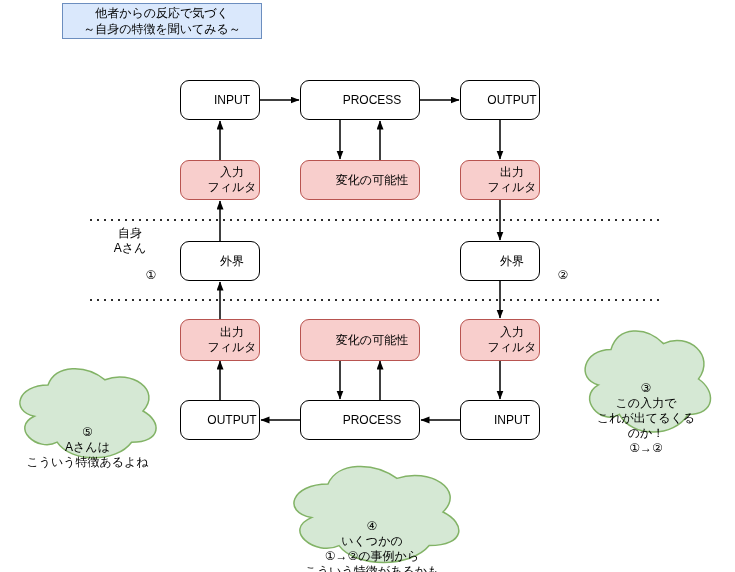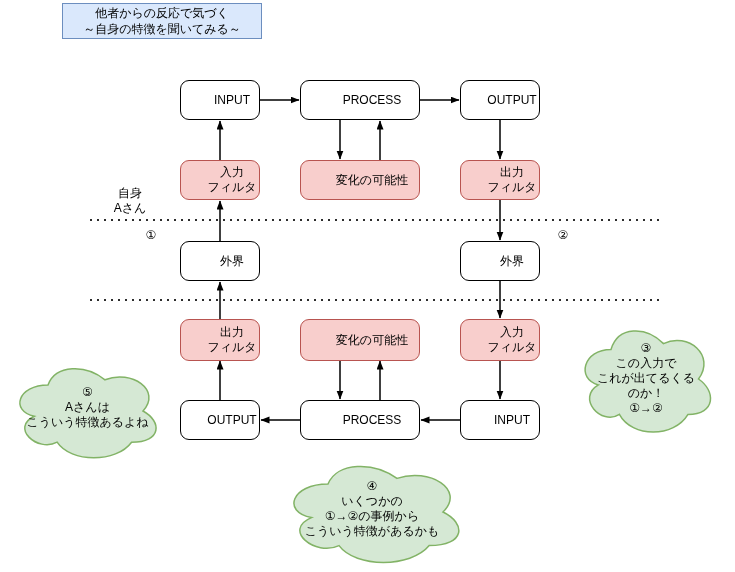--- a/index.html
+++ b/index.html
@@ -20,20 +20,21 @@
   .pink{background:#f8cecc;border-color:#b85450;}
   .titlebox{
     position:absolute;box-sizing:border-box;
     display:flex;align-items:center;justify-content:center;text-align:center;
     background:#dae8fc;border:1.5px solid #6c8ebf;border-radius:0;
     font-size:12px;line-height:16px;white-space:pre-line;
   }
   .freetext{
     position:absolute;text-align:center;font-size:12px;line-height:15px;
     white-space:pre-line;
+    margin-top:40px;
   }
 </style>
 </head>
 <body>
 
 <div class="canvas">
 
   <svg class="wire-layer" width="735" height="572" viewBox="0 0 735 572" xmlns="http://www.w3.org/2000/svg">
     <defs>
       <marker id="arrow" markerUnits="userSpaceOnUse" markerWidth="10" markerHeight="8" refX="8.5" refY="3.5" orient="auto">

